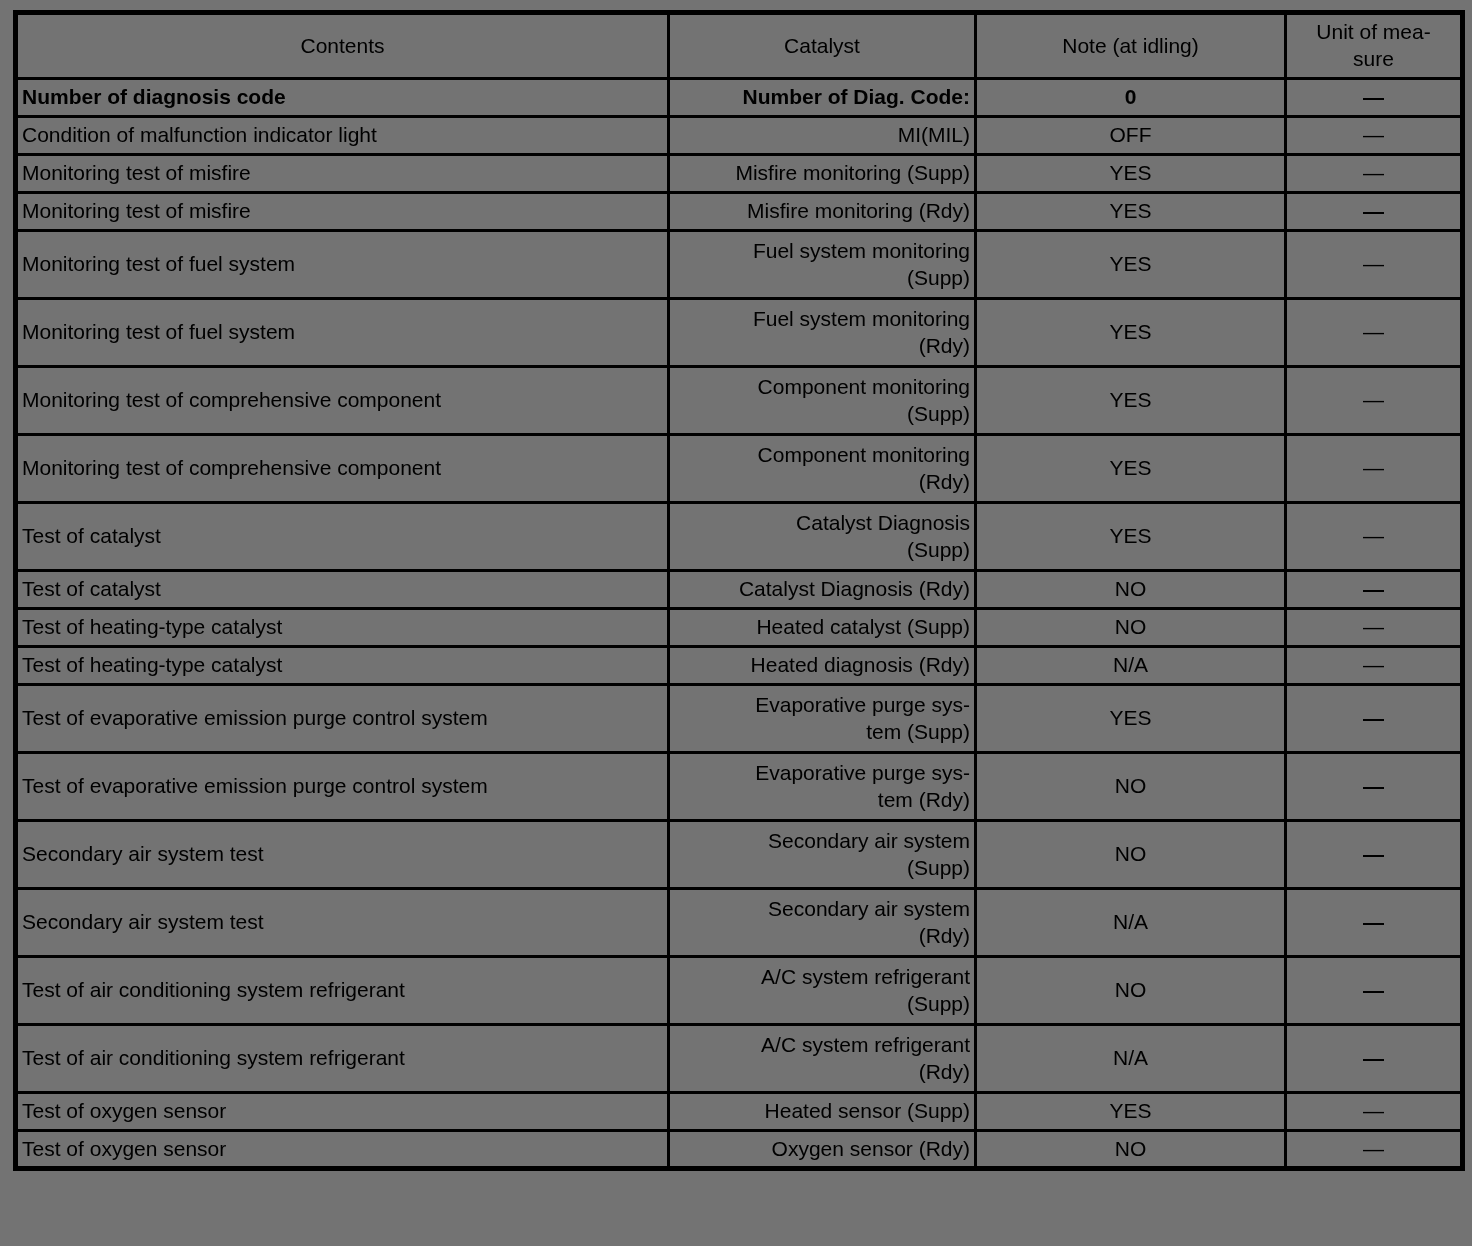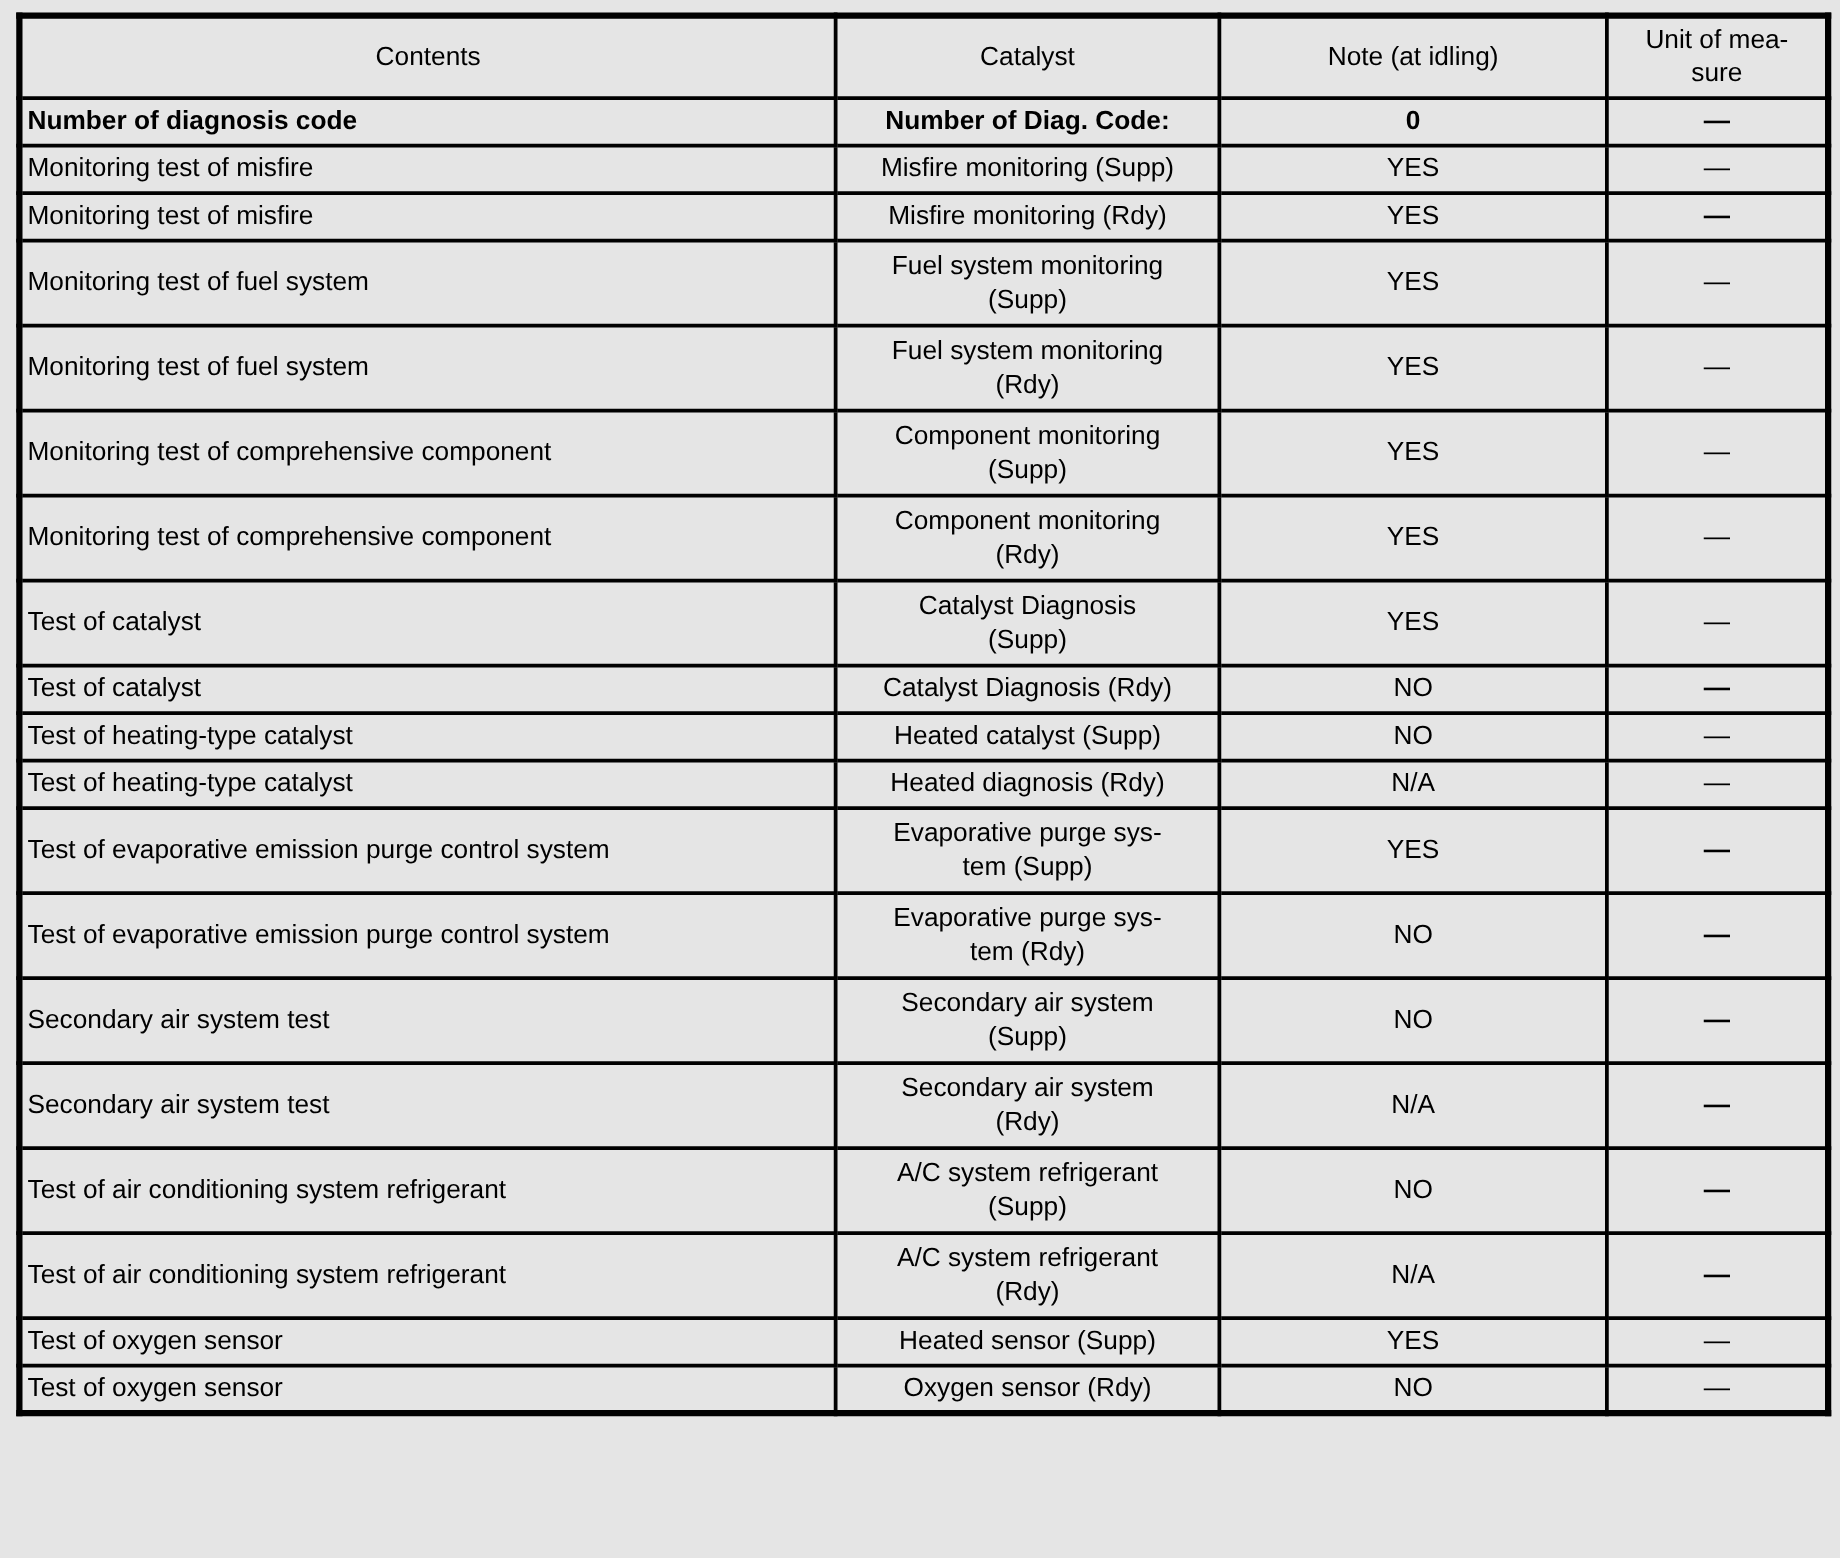--- a/index.html
+++ b/index.html
@@ -8,21 +8,21 @@
     background: #ffffff;
     width: 1472px;
     height: 1246px;
     font-family: "Liberation Sans", sans-serif;
     color: #000000;
   }
   .page {
     position: relative;
     width: 1472px;
     height: 1246px;
-    background: #e5e5e5;
+    background: #737373;
   }
   table.diag {
     position: absolute;
     left: 13px;
     top: 10px;
     width: 1447px;
     border-collapse: collapse;
     table-layout: fixed;
     border: 5px solid #000000;
   }
@@ -39,21 +39,21 @@
     font-weight: normal;
     text-align: center;
     white-space: pre-line;
   }
   thead tr.header-row { height: 66px; }
   td.td-contents {
     text-align: left;
     padding-left: 13px;
   }
   td.td-display {
-    text-align: center;
+    text-align: right;
     padding-left: 11px;
     white-space: pre-line;
   }
   td.td-note {
     text-align: center;
   }
   td.td-unit {
     text-align: center;
   }
   td.unit-bold {
@@ -81,20 +81,26 @@
       </tr>
     </thead>
     <tbody id="table-body">
         <tr style="height: 38px; font-weight: bold;">
           <td class="td-contents">Number of diagnosis code</td>
           <td class="td-display">Number of Diag. Code:</td>
           <td class="td-note">0</td>
           <td class="td-unit">—</td>
         </tr>
         <tr style="height: 38px;">
+          <td class="td-contents">Condition of malfunction indicator light</td>
+          <td class="td-display">MI(MIL)</td>
+          <td class="td-note">OFF</td>
+          <td class="td-unit">—</td>
+        </tr>
+        <tr style="height: 38px;">
           <td class="td-contents">Monitoring test of misfire</td>
           <td class="td-display">Misfire monitoring (Supp)</td>
           <td class="td-note">YES</td>
           <td class="td-unit">—</td>
         </tr>
         <tr style="height: 38px;">
           <td class="td-contents">Monitoring test of misfire</td>
           <td class="td-display">Misfire monitoring (Rdy)</td>
           <td class="td-note">YES</td>
           <td class="td-unit unit-bold">—</td>

